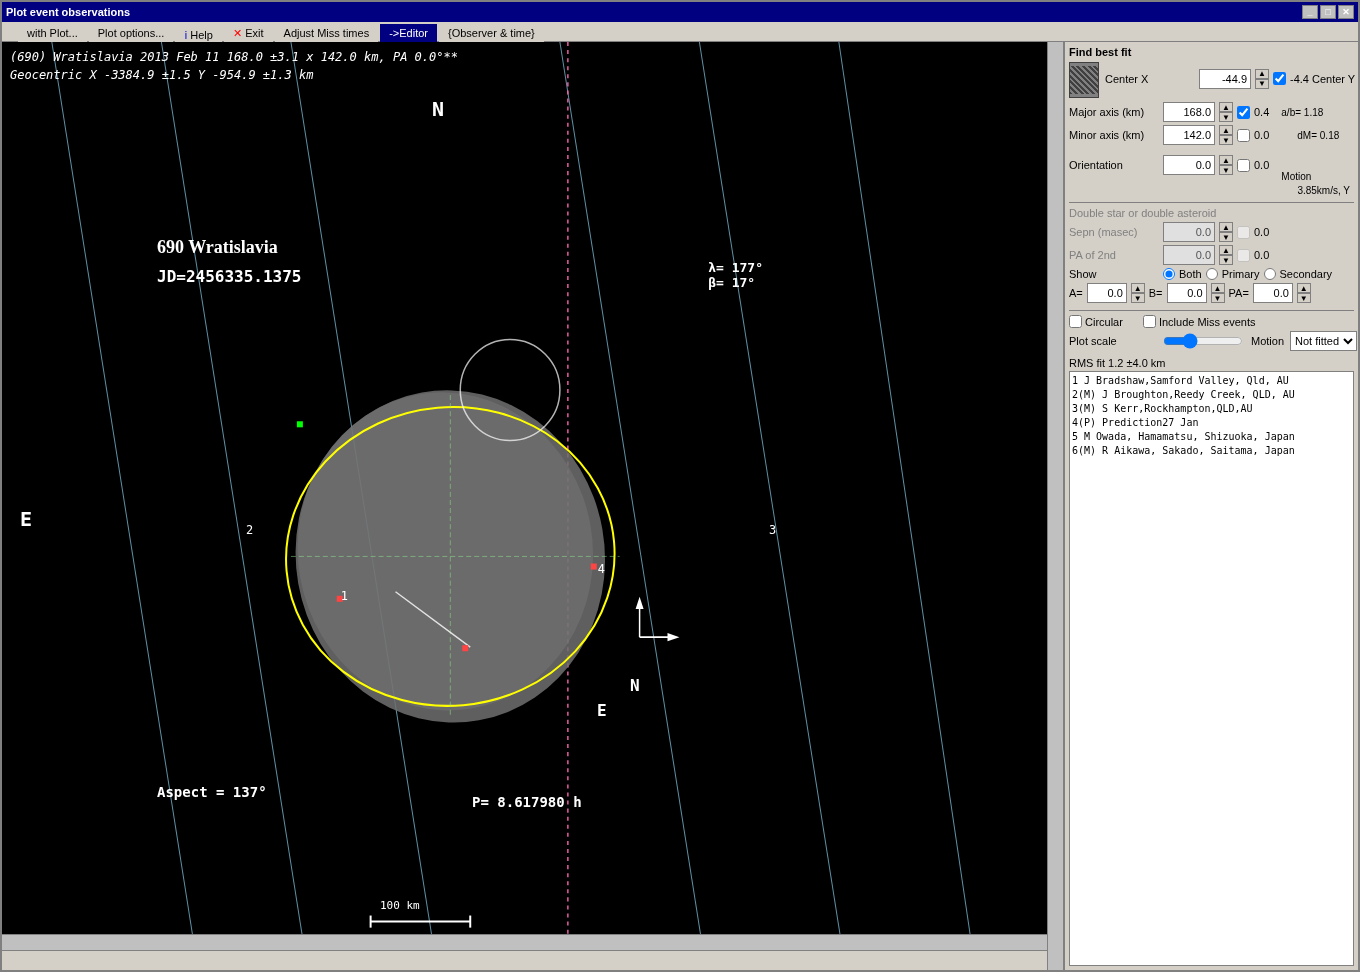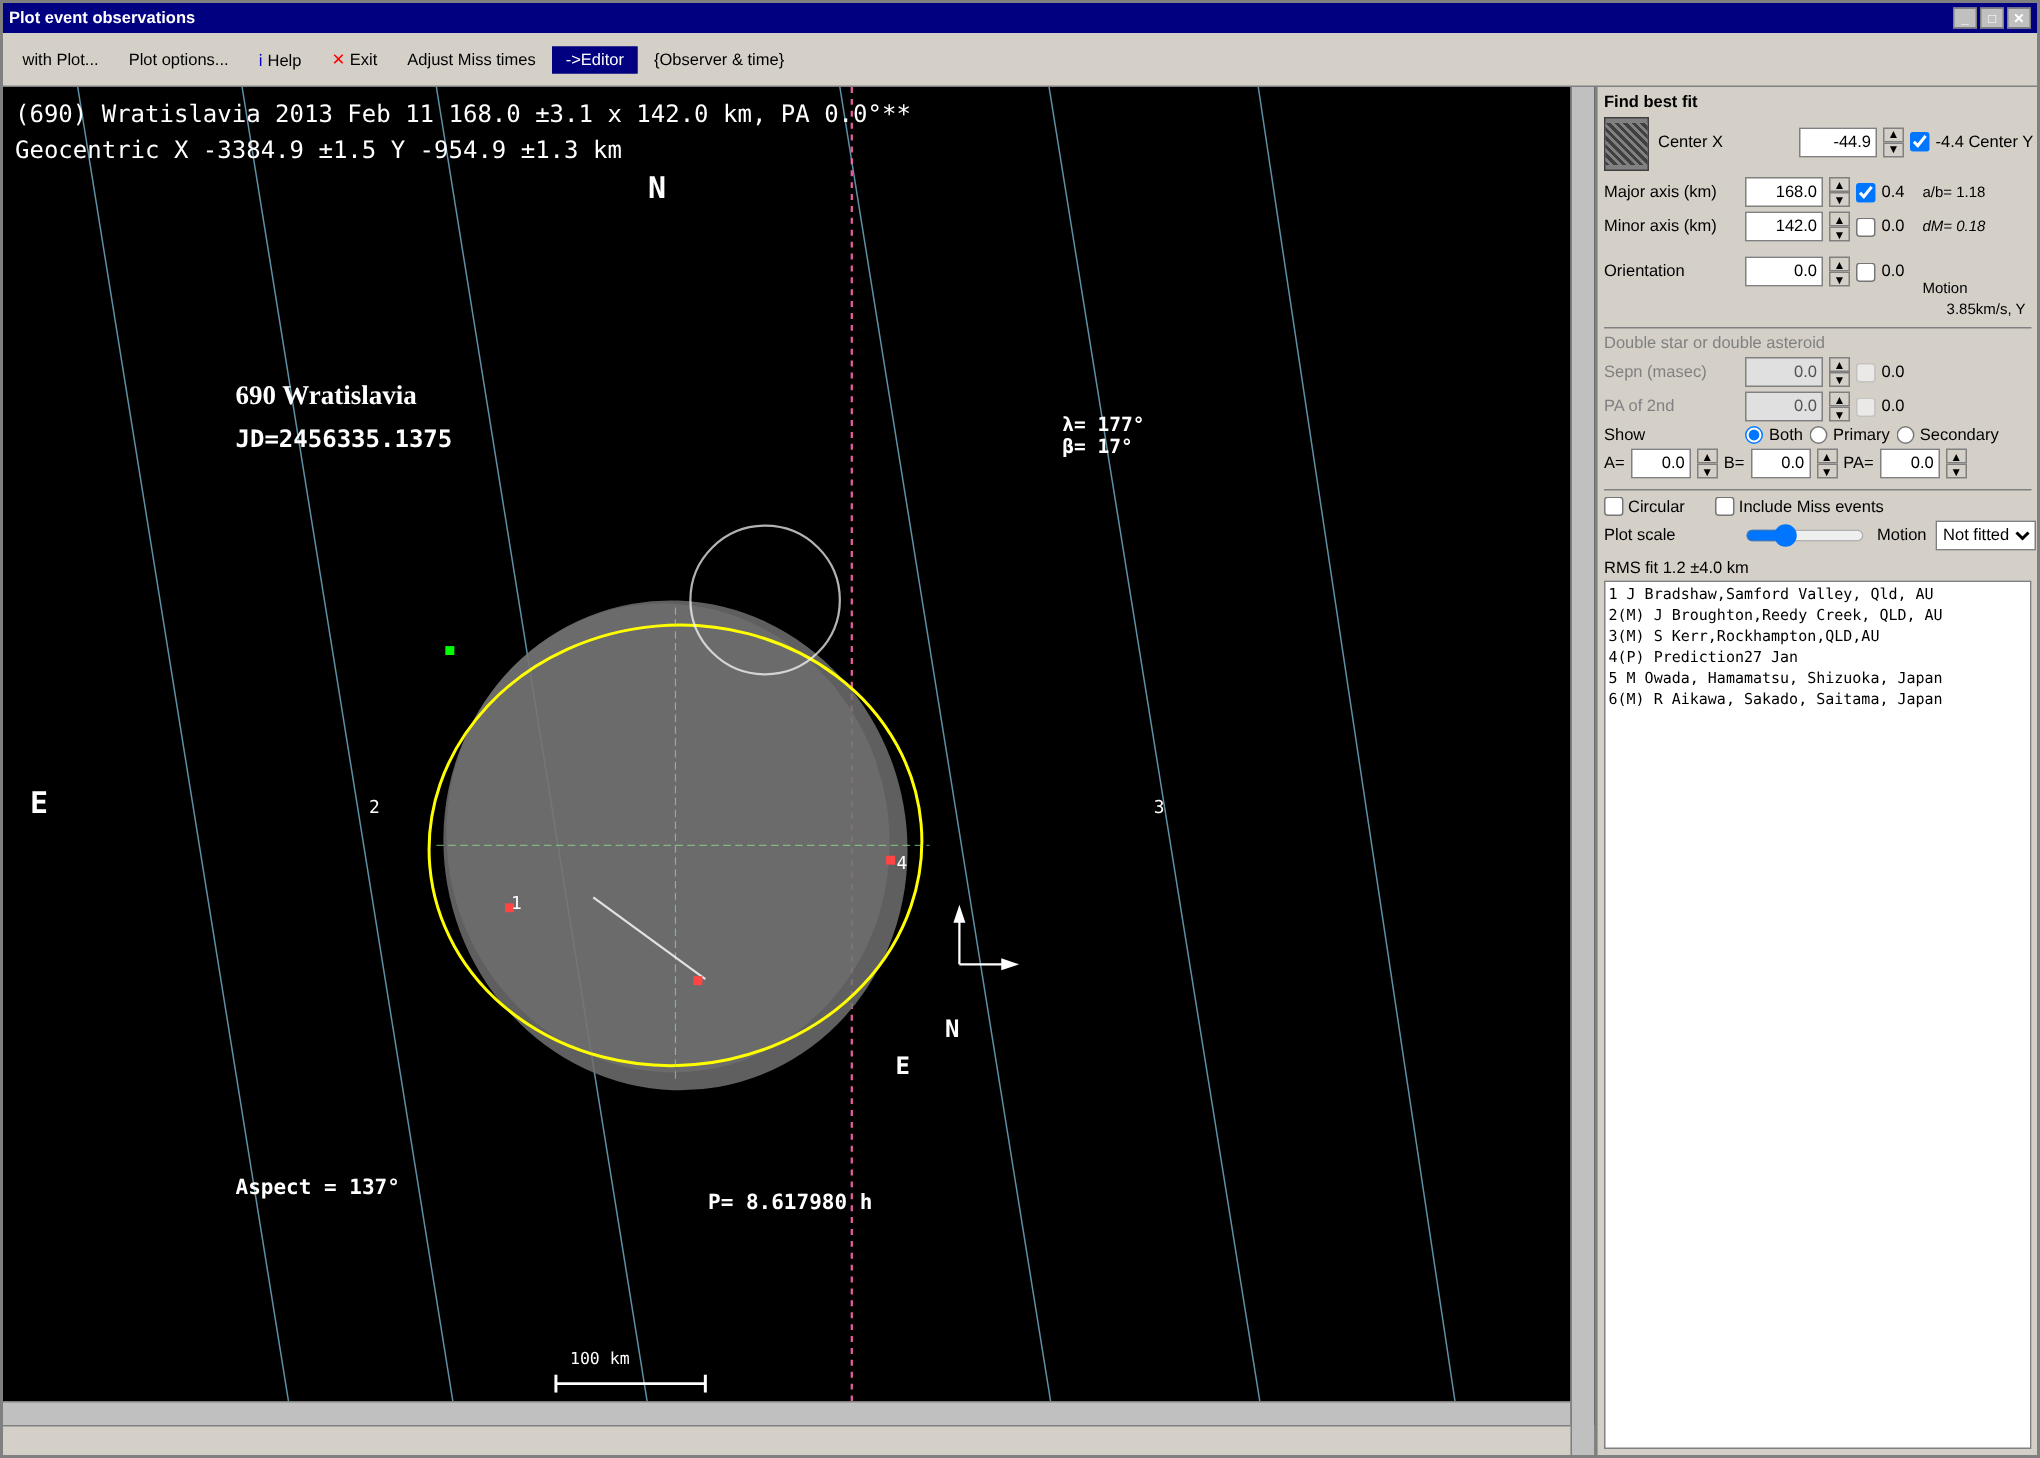--- a/index.html
+++ b/index.html
@@ -5,35 +5,35 @@
     * { margin: 0; padding: 0; box-sizing: border-box; }
     body { width: 1360px; height: 972px; overflow: hidden; font-family: 'Arial', sans-serif; font-size: 11px; background: #c0c0c0; }
 
     
     .window { width: 1360px; height: 972px; border: 2px solid #808080; display: flex; flex-direction: column; }
     .title-bar { background: #000080; color: white; padding: 2px 4px; font-size: 11px; font-weight: bold; display: flex; align-items: center; justify-content: space-between; height: 20px; }
     .title-bar-controls { display: flex; gap: 2px; }
     .title-btn { width: 16px; height: 14px; background: #c0c0c0; border: 1px solid #808080; font-size: 9px; display: flex; align-items: center; justify-content: center; cursor: pointer; }
 
     
-    .menu-bar { background: #d4d0c8; display: flex; align-items: center; padding: 2px 4px; gap: 2px; height: 36px; border-bottom: 1px solid #808080; }
+    .menu-bar { background: #d4d0c8; display: flex; align-items: flex-start; padding: 2px 16px; gap: 2px; height: 20px; border-bottom: 1px solid #808080; }
     .menu-btn { background: #d4d0c8; border: 1px solid transparent; padding: 2px 8px; font-size: 11px; cursor: pointer; }
     .menu-btn.active { background: #000080; color: white; border: 1px solid #000080; }
 
     
     .content { display: flex; flex: 1; overflow: hidden; }
 
     
     .plot-area { flex: 1; background: #000; position: relative; overflow: hidden; }
 
     
     .status-bar { position: absolute; bottom: 0; left: 0; right: 0; height: 20px; background: #d4d0c8; border-top: 1px solid #808080; display: flex; align-items: center; padding: 0 8px; font-size: 10px; }
 
     
-    .plot-header { position: absolute; top: 6px; left: 8px; color: white; font-size: 16px; font-family: monospace; line-height: 1.5; }
+    .plot-header { position: absolute; top: 6px; left: 8px; color: white; font-size: 12px; font-family: monospace; line-height: 1.5; font-style: italic; }
 
     
     .plot-label { position: absolute; color: white; font-family: monospace; font-size: 13px; font-weight: bold; }
     .plot-label-sm { position: absolute; color: white; font-family: monospace; font-size: 11px; }
 
     
     .right-panel { width: 295px; background: #d4d0c8; border-left: 2px solid #808080; display: flex; flex-direction: column; padding: 4px; overflow-y: auto; }
 
     .panel-title { font-size: 11px; font-weight: bold; margin-bottom: 4px; }
 
@@ -243,21 +243,21 @@
 
       <div class="form-row">
         <span class="form-label">Minor axis (km)</span>
         <input type="text" class="num-input" value="142.0" style="">
         <div class="spin-group">
           <div class="spin-btn">▲</div>
           <div class="spin-btn">▼</div>
         </div>
         <input type="checkbox" style="">
         <span>0.0</span>
-        <span style="margin-left:8px; font-size:10px;font-style:italic;">dM= 0.18</span>
+        <span style="margin-left:24px; font-size:10px;">dM= 0.18</span>
       </div>
 
       <div class="form-row">
         <span class="form-label">Orientation</span>
         <input type="text" class="num-input" value="0.0" style="">
         <div class="spin-group">
           <div class="spin-btn">▲</div>
           <div class="spin-btn">▼</div>
         </div>
         <input type="checkbox" style="">

